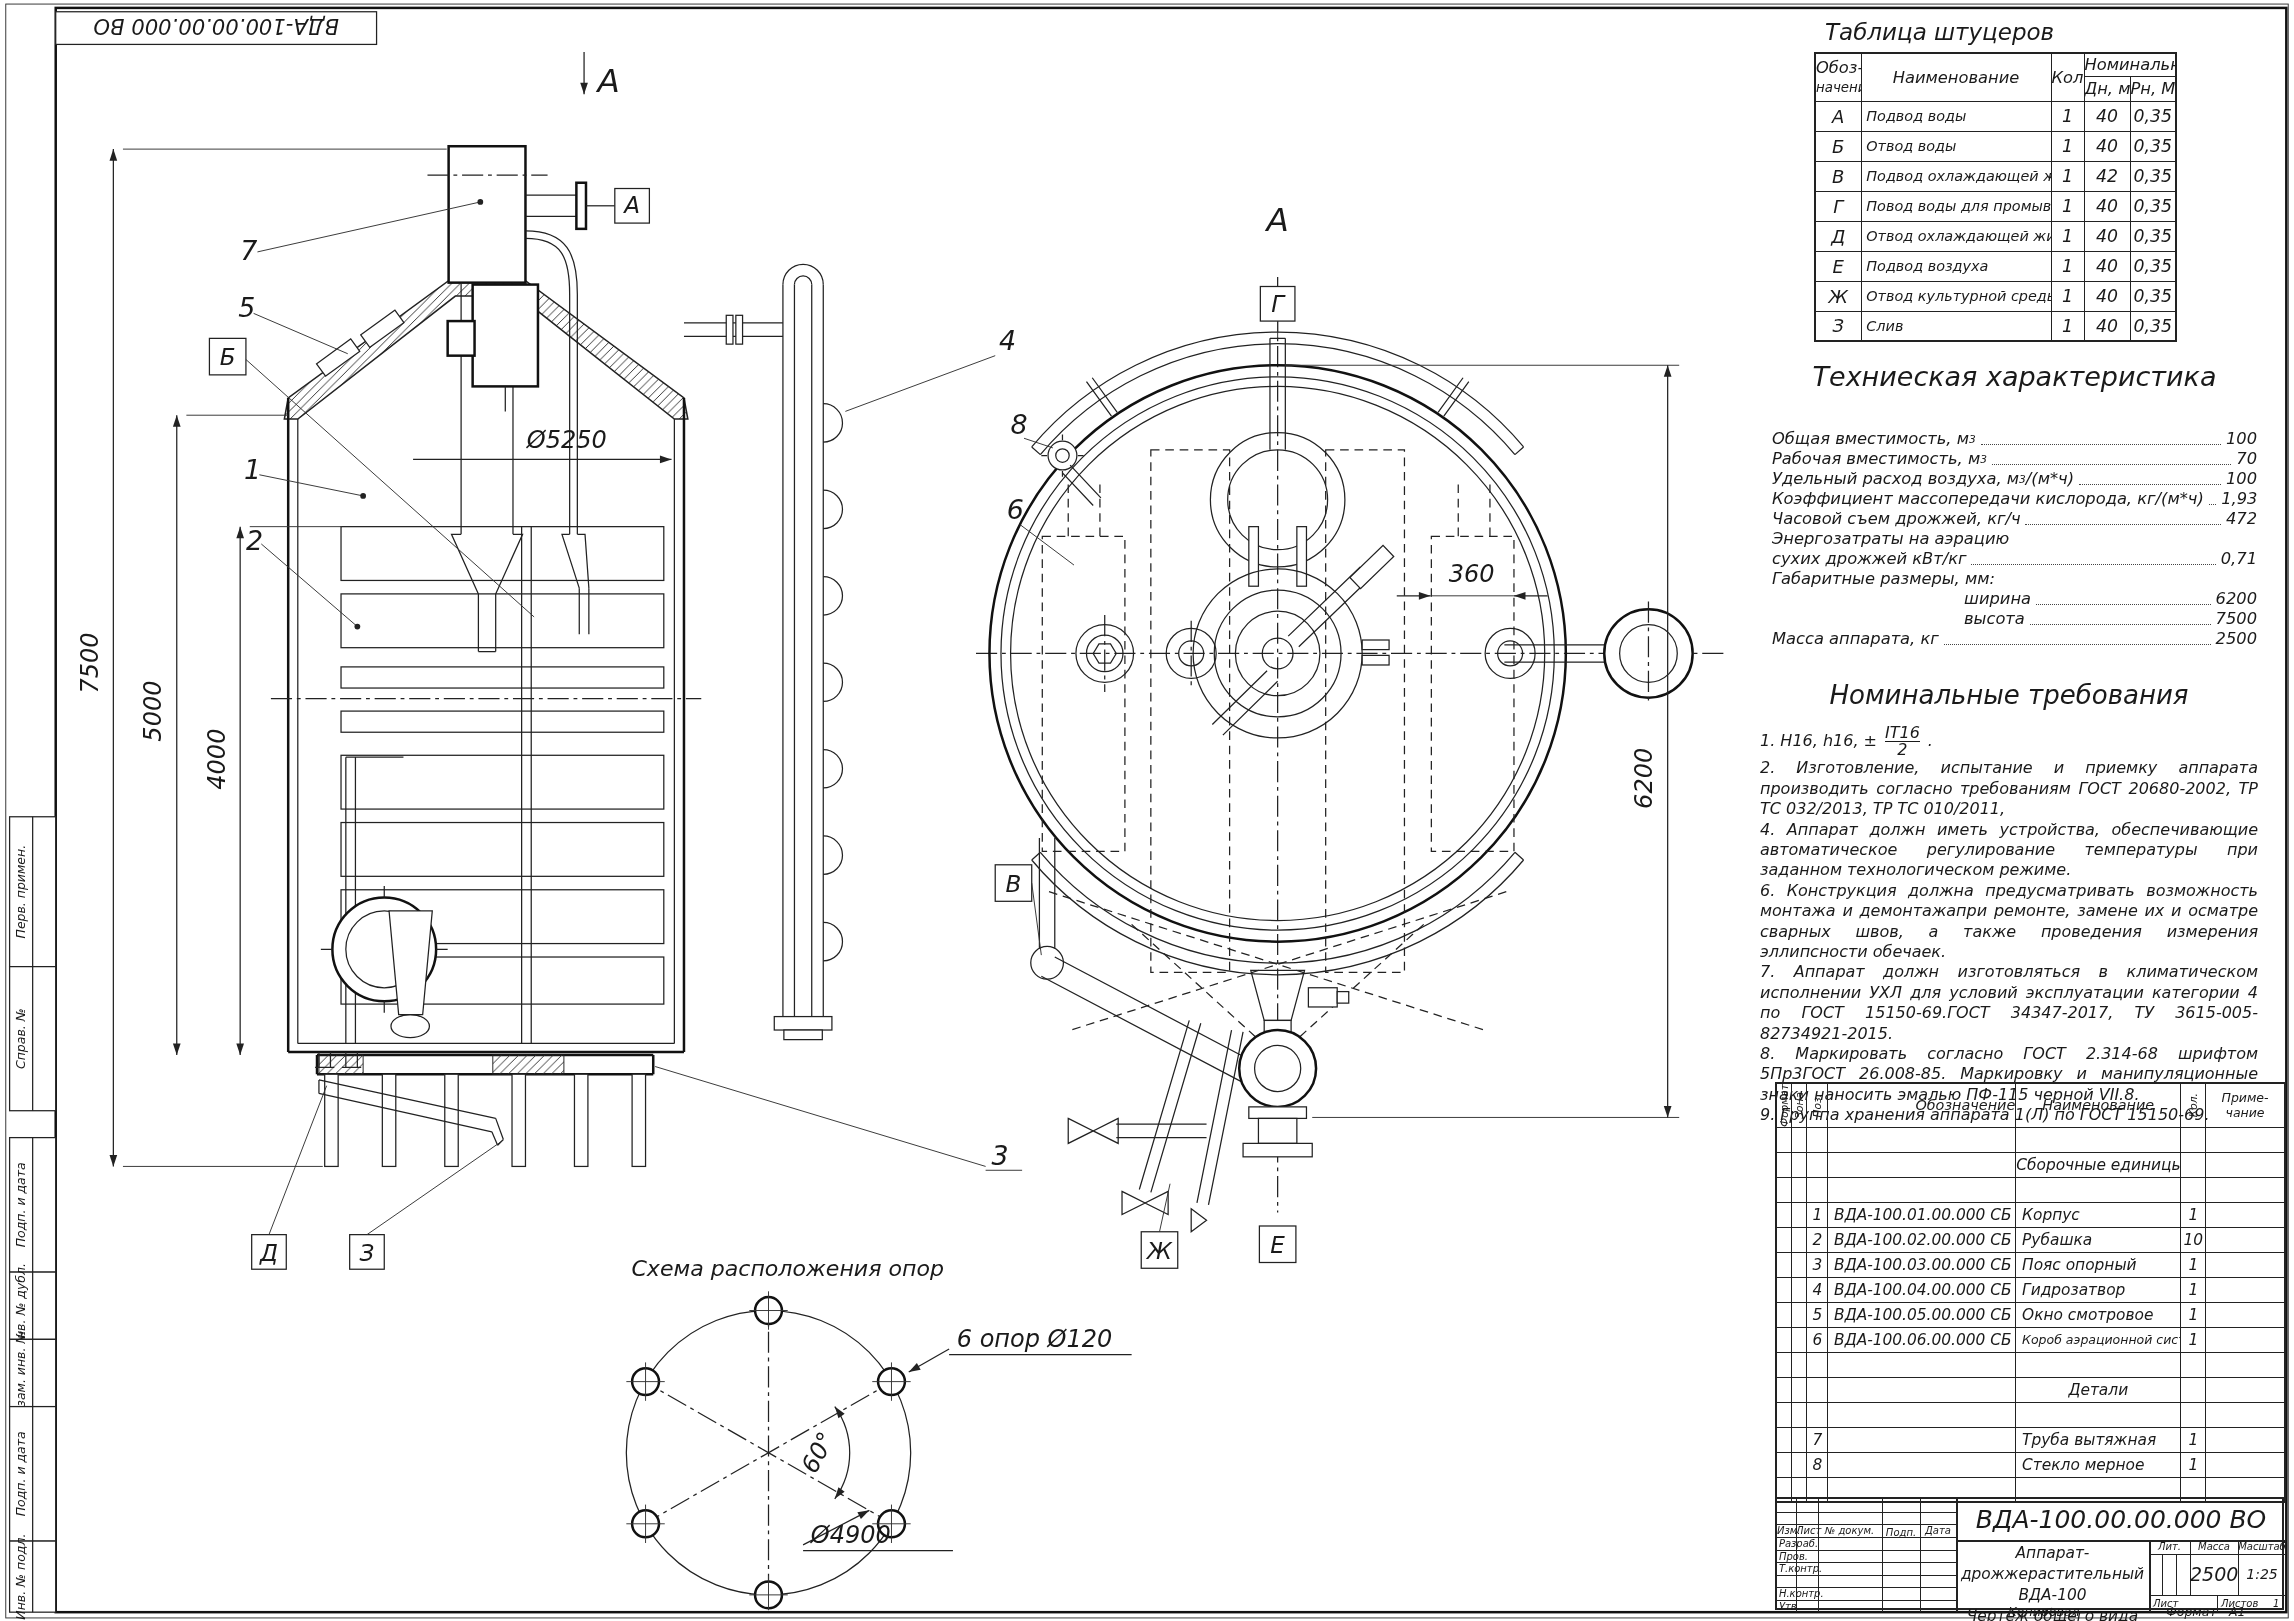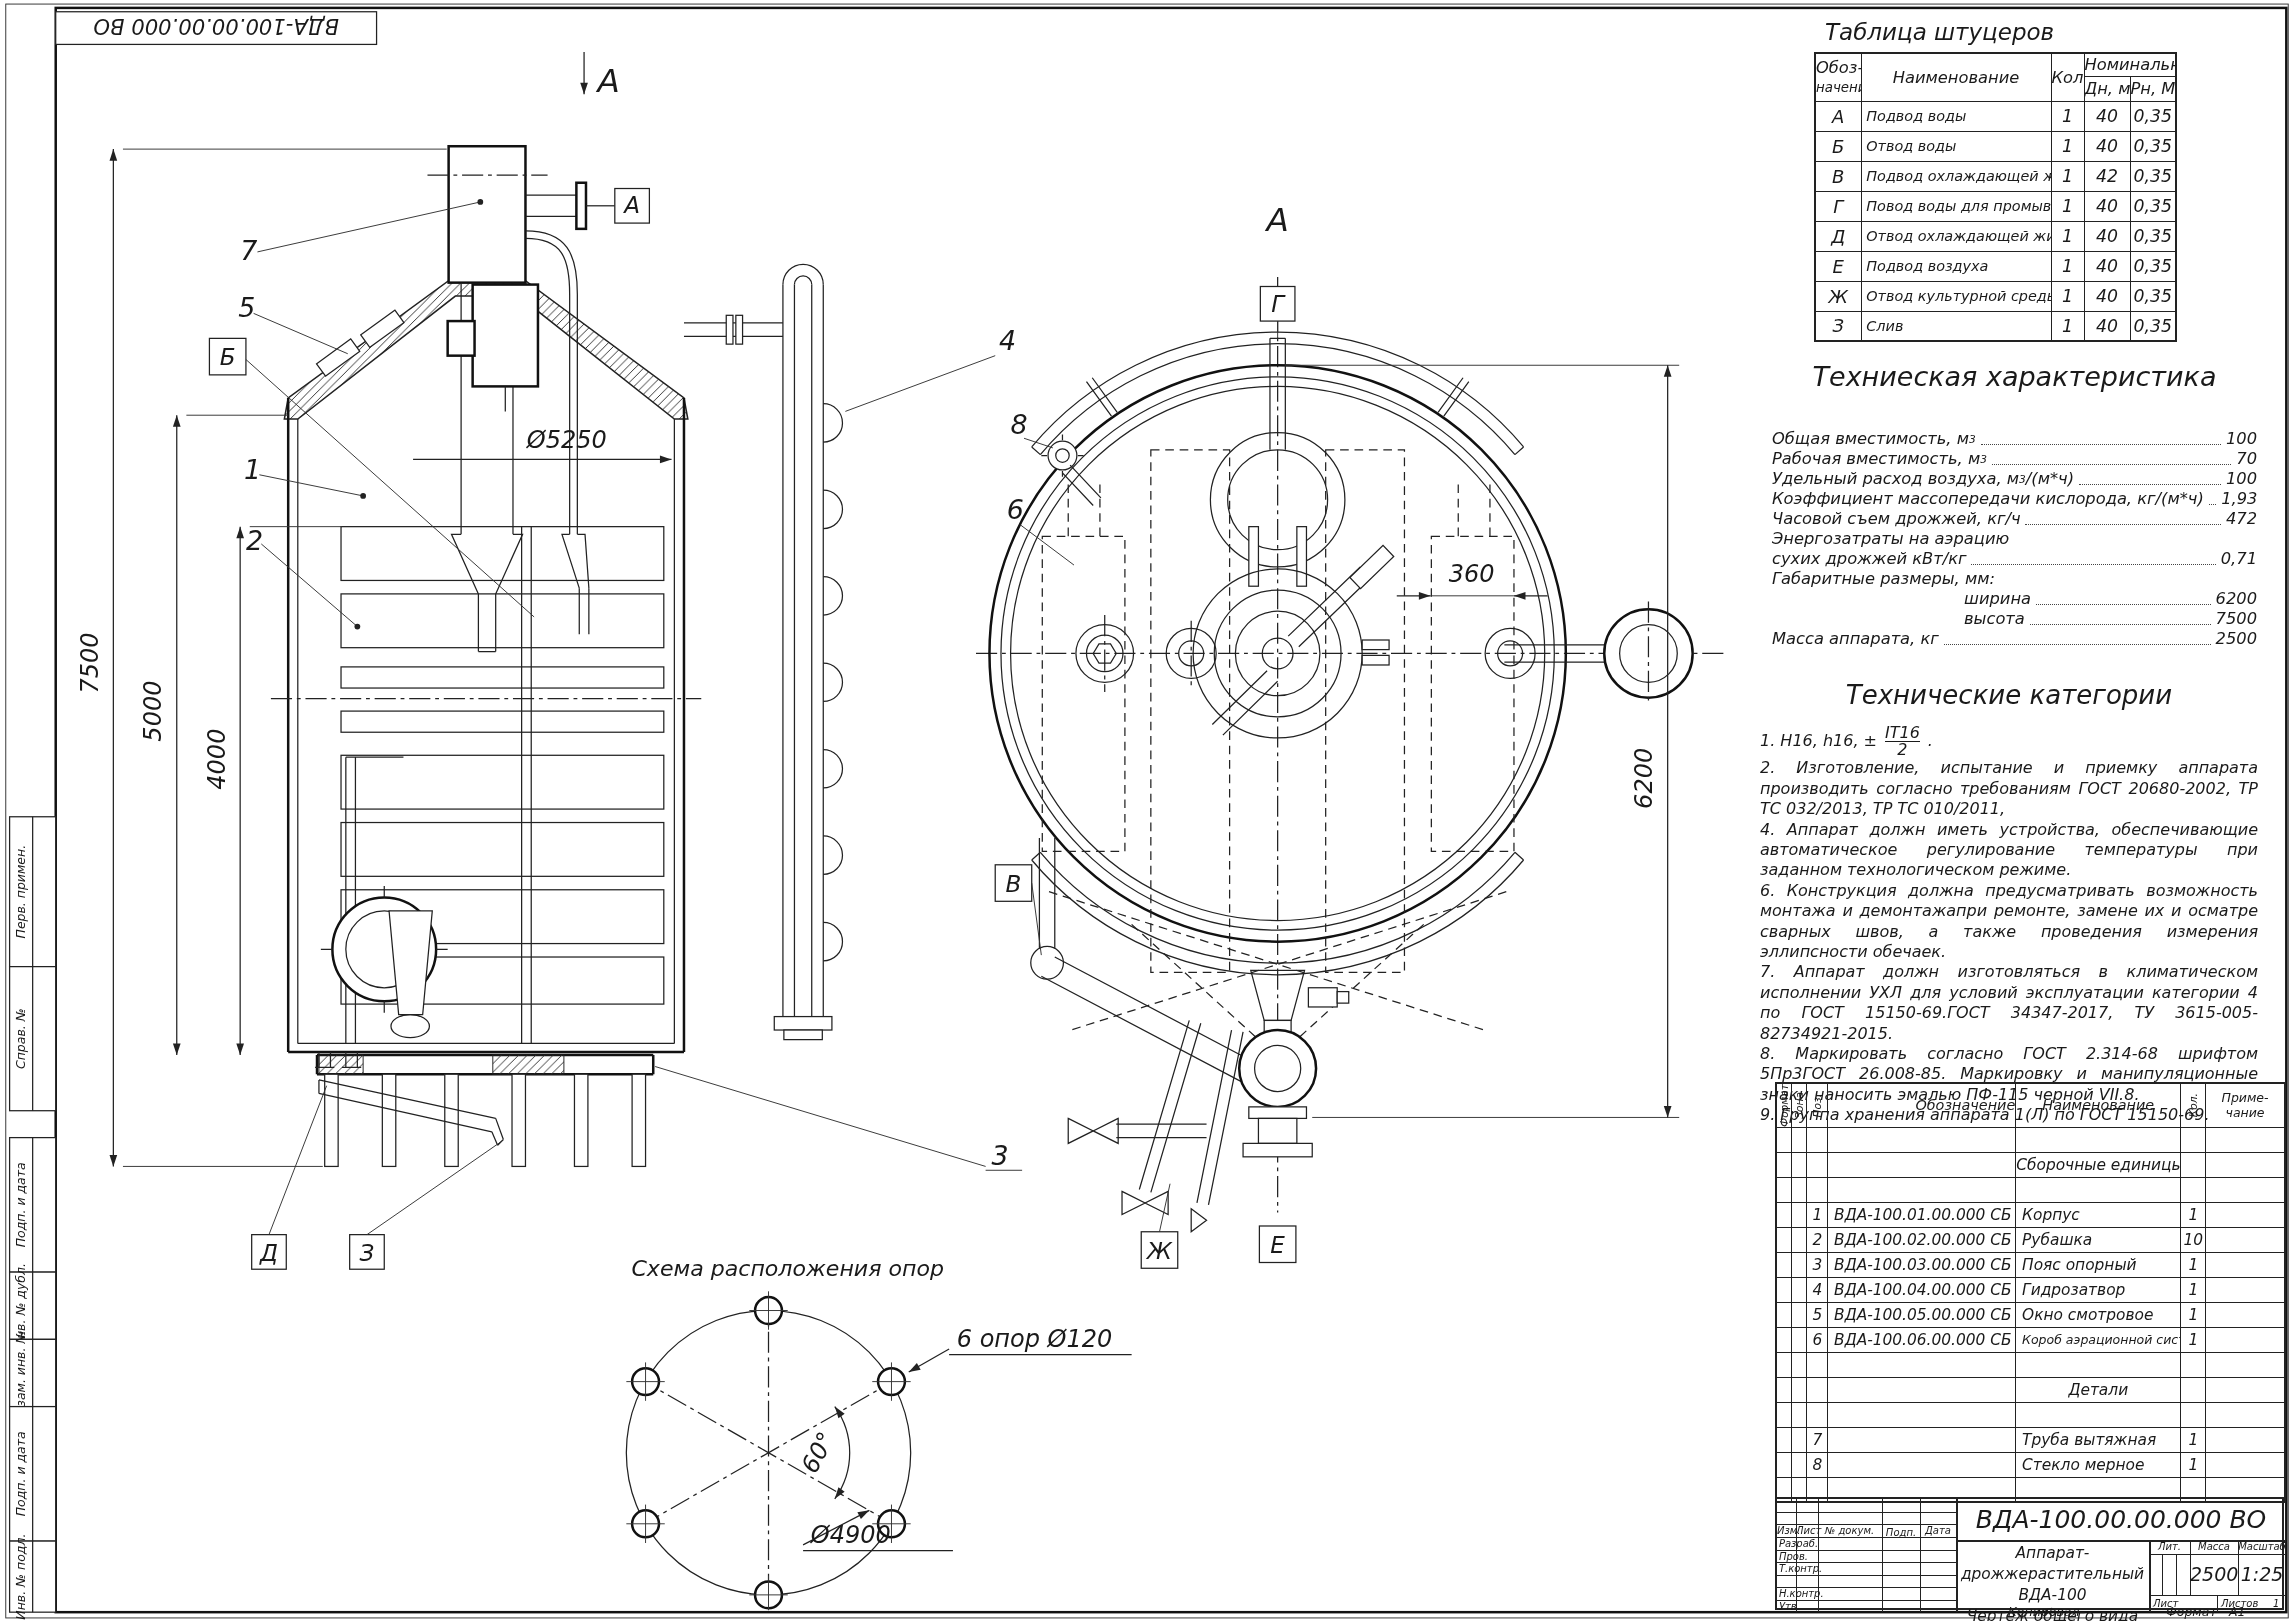--- a/index.html
+++ b/index.html
@@ -525,21 +525,21 @@
         </div>
     <div class="tc-line">
           <span>Масса аппарата, кг</span>
           <span class="tc-dots"></span>
           <span>2500</span>
         </div>
   </div>
 </div>
 
 <div class="ov" style="left:1760px;top:680px;width:498px;">
-  <div style="text-align:center;font-size:26px;">Технические категории</div>
+  <div style="text-align:center;font-size:26px;">Номинальные требования</div>
   <div style="margin-top:15.4px;">
     <p class="tr-p">
       <span>1. H16, h16,  ±</span>
       <span class="frac"><span>IT16</span><span class="den">2</span></span>
       <span>.</span>
     </p>
     <p class="tr-p">2. Изготовление, испытание и приемку аппарата производить согласно требованиям ГОСТ 20680-2002, ТР ТС 032/2013, ТР ТС 010/2011,</p>
     <p class="tr-p">4. Аппарат должн иметь устройства, обеспечивающие автоматическое регулирование температуры при заданном технологическом режиме.</p>
     <p class="tr-p">6. Конструкция должна предусматривать возможность монтажа и демонтажапри ремонте, замене их и осматре сварных швов, а также проведения измерения эллипсности обечаек.</p>
     <p class="tr-p">7. Аппарат должн изготовляться в климатическом исполнении УХЛ для условий эксплуатации категории 4 по ГОСТ 15150-69.ГОСТ 34347-2017, ТУ 3615-005-82734921-2015.</p>
@@ -755,21 +755,21 @@
 
   <div class="tb-line" style="left:372px;top:55px;width:137px;height:1.2px;"></div>
   <div class="tb-line" style="left:413px;top:41px;width:1.2px;height:55px;"></div>
   <div class="tb-line" style="left:461px;top:41px;width:1.2px;height:55px;"></div>
   <div class="tb-abs tb-lab" style="left:372px;top:42px;width:41px;text-align:center;">Лит.</div>
   <div class="tb-abs tb-lab" style="left:413px;top:42px;width:48px;text-align:center;">Масса</div>
   <div class="tb-abs tb-lab" style="left:461px;top:42px;width:48px;text-align:center;">Масштаб</div>
   <div class="tb-line" style="left:385px;top:55px;width:1.2px;height:41px;"></div>
   <div class="tb-line" style="left:399px;top:55px;width:1.2px;height:41px;"></div>
   <div class="tb-abs" style="left:413px;top:55px;width:48px;height:41px;line-height:41px;text-align:center;font-size:19px;">2500</div>
-  <div class="tb-abs" style="left:461px;top:55px;width:48px;height:41px;line-height:41px;text-align:center;font-size:19px;">1:25</div>
+  <div class="tb-abs" style="left:461px;top:55px;width:48px;height:41px;line-height:41px;text-align:center;font-size:14px;">1:25</div>
   <div class="tb-line" style="left:372px;top:96px;width:137px;height:1.2px;"></div>
   <div class="tb-line" style="left:440px;top:96px;width:1.2px;height:17.3px;"></div>
   <div class="tb-abs tb-lab" style="left:376px;top:99px;">Лист</div>
   <div class="tb-abs tb-lab" style="left:444px;top:99px;">Листов</div>
   <div class="tb-abs tb-lab" style="left:496px;top:99px;">1</div>
 </div>
 
 <div class="ov" style="left:2008px;top:1604px;width:125px;font-size:12.5px;">Копировал</div>
 <div class="ov" style="left:2166px;top:1604px;font-size:12.5px;">Формат</div>
 <div class="ov" style="left:2229px;top:1604px;font-size:12.5px;">А1</div>

